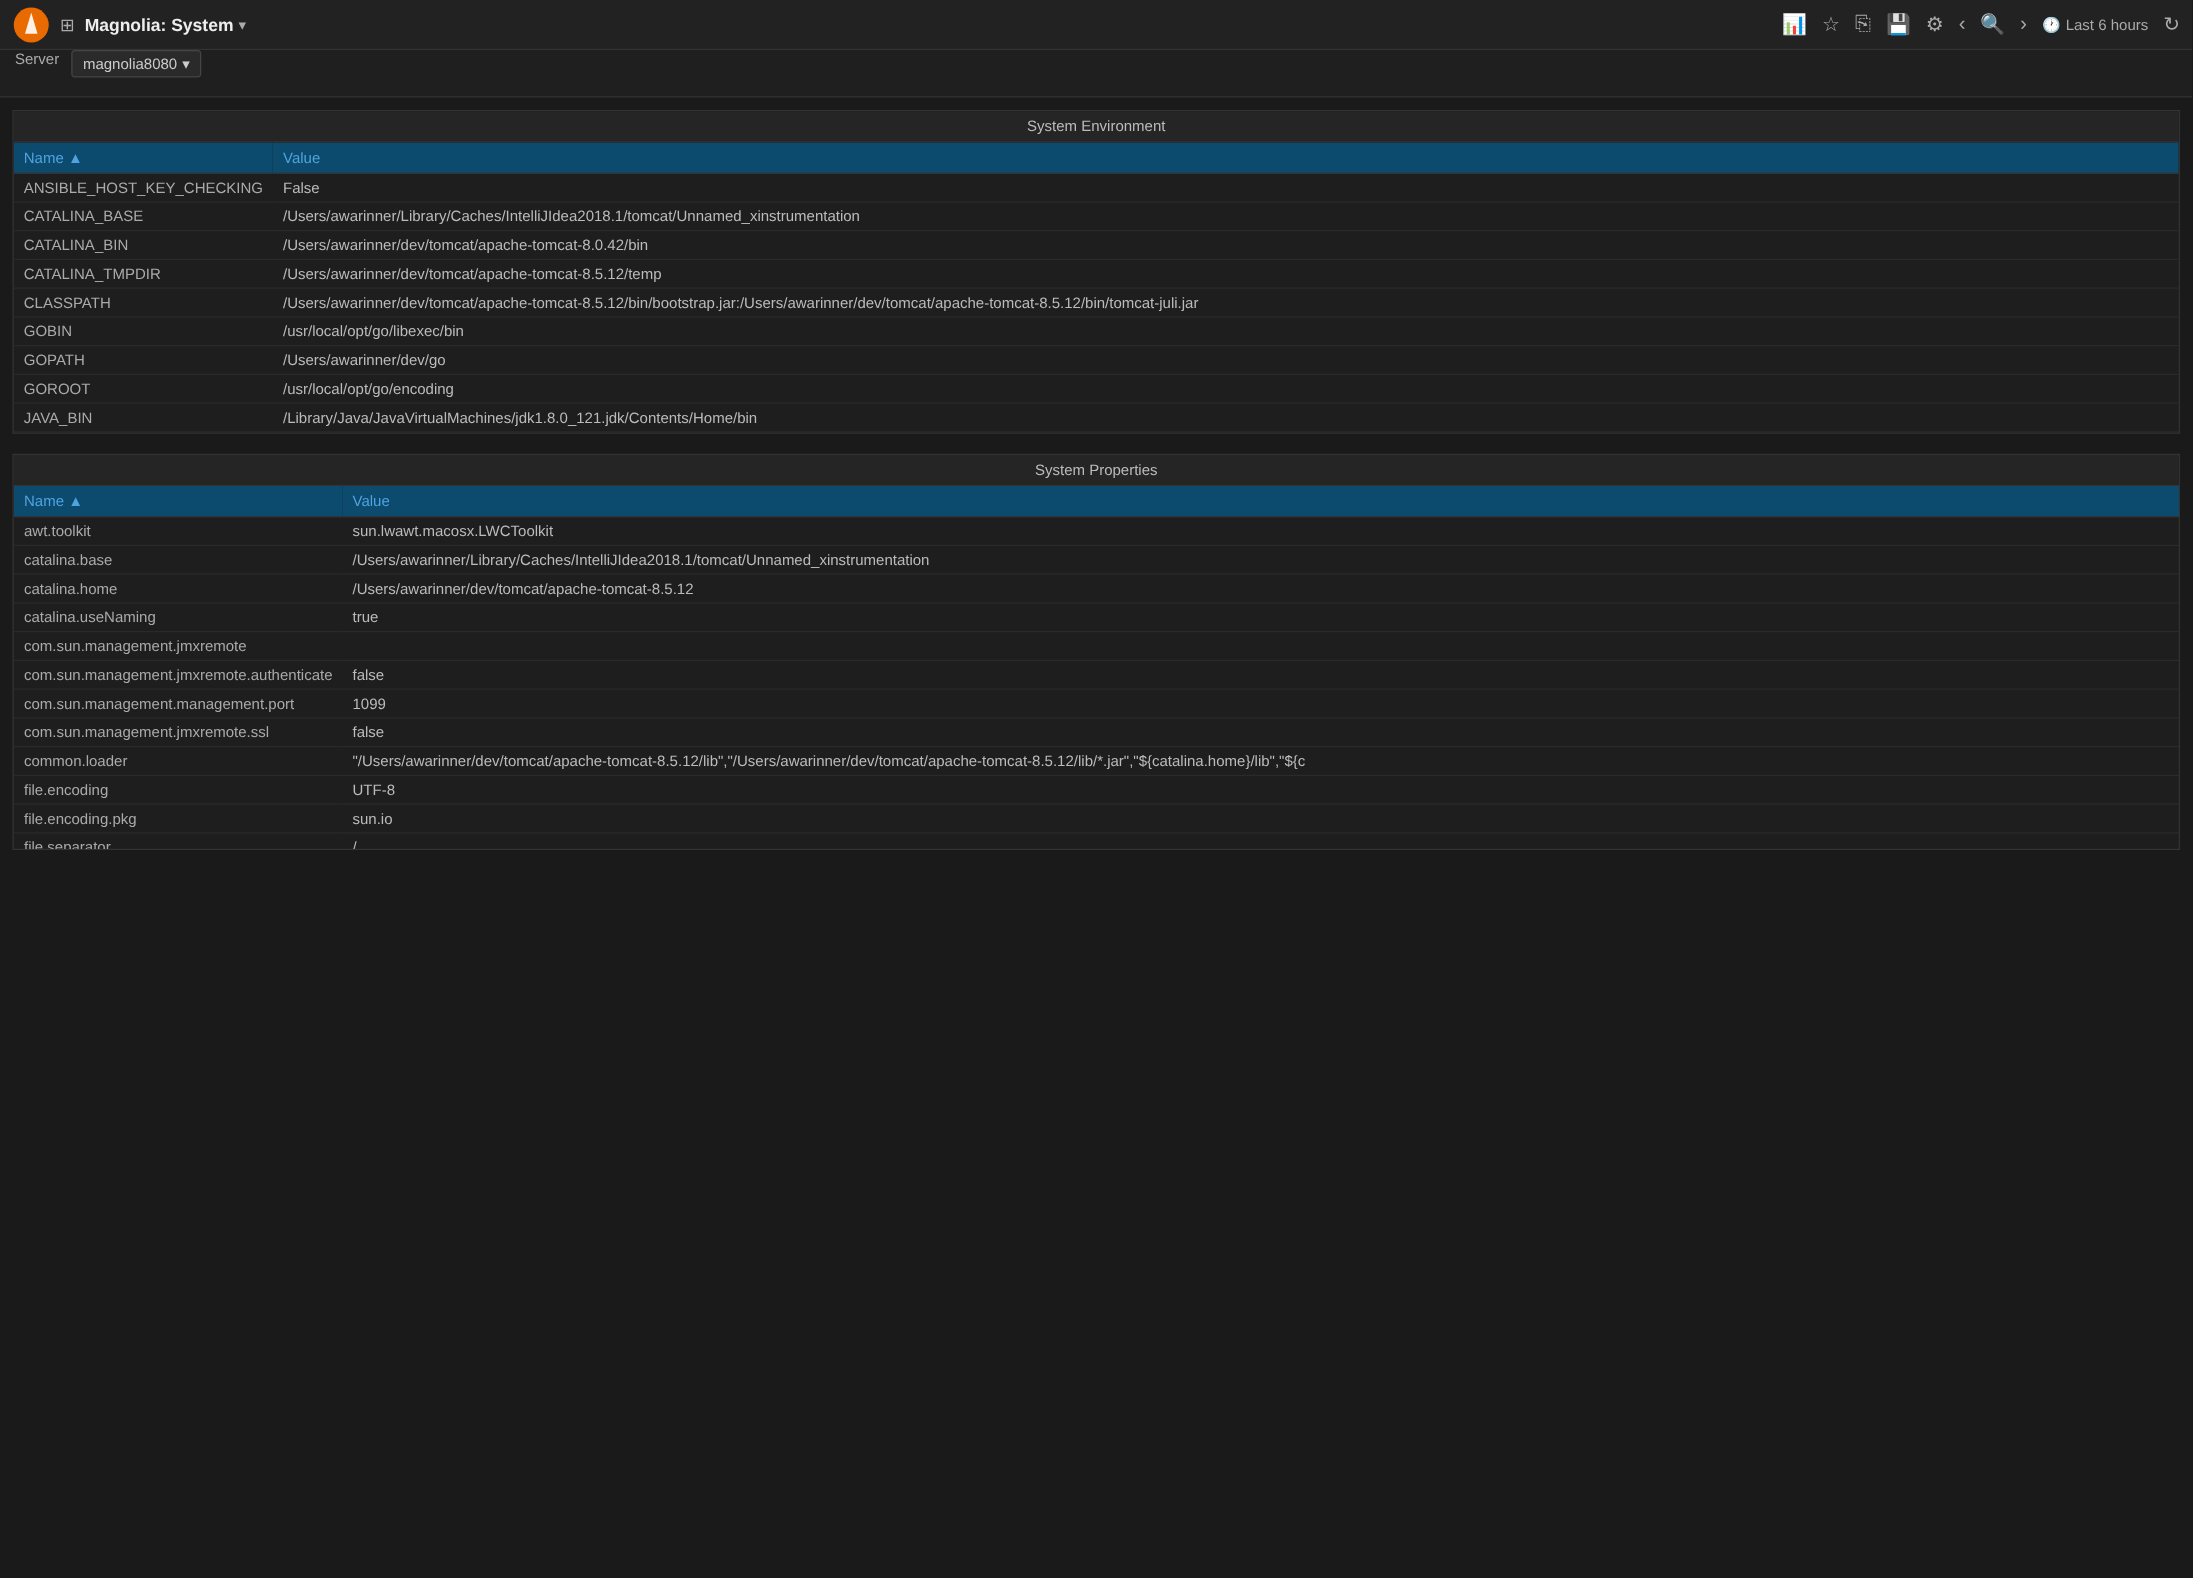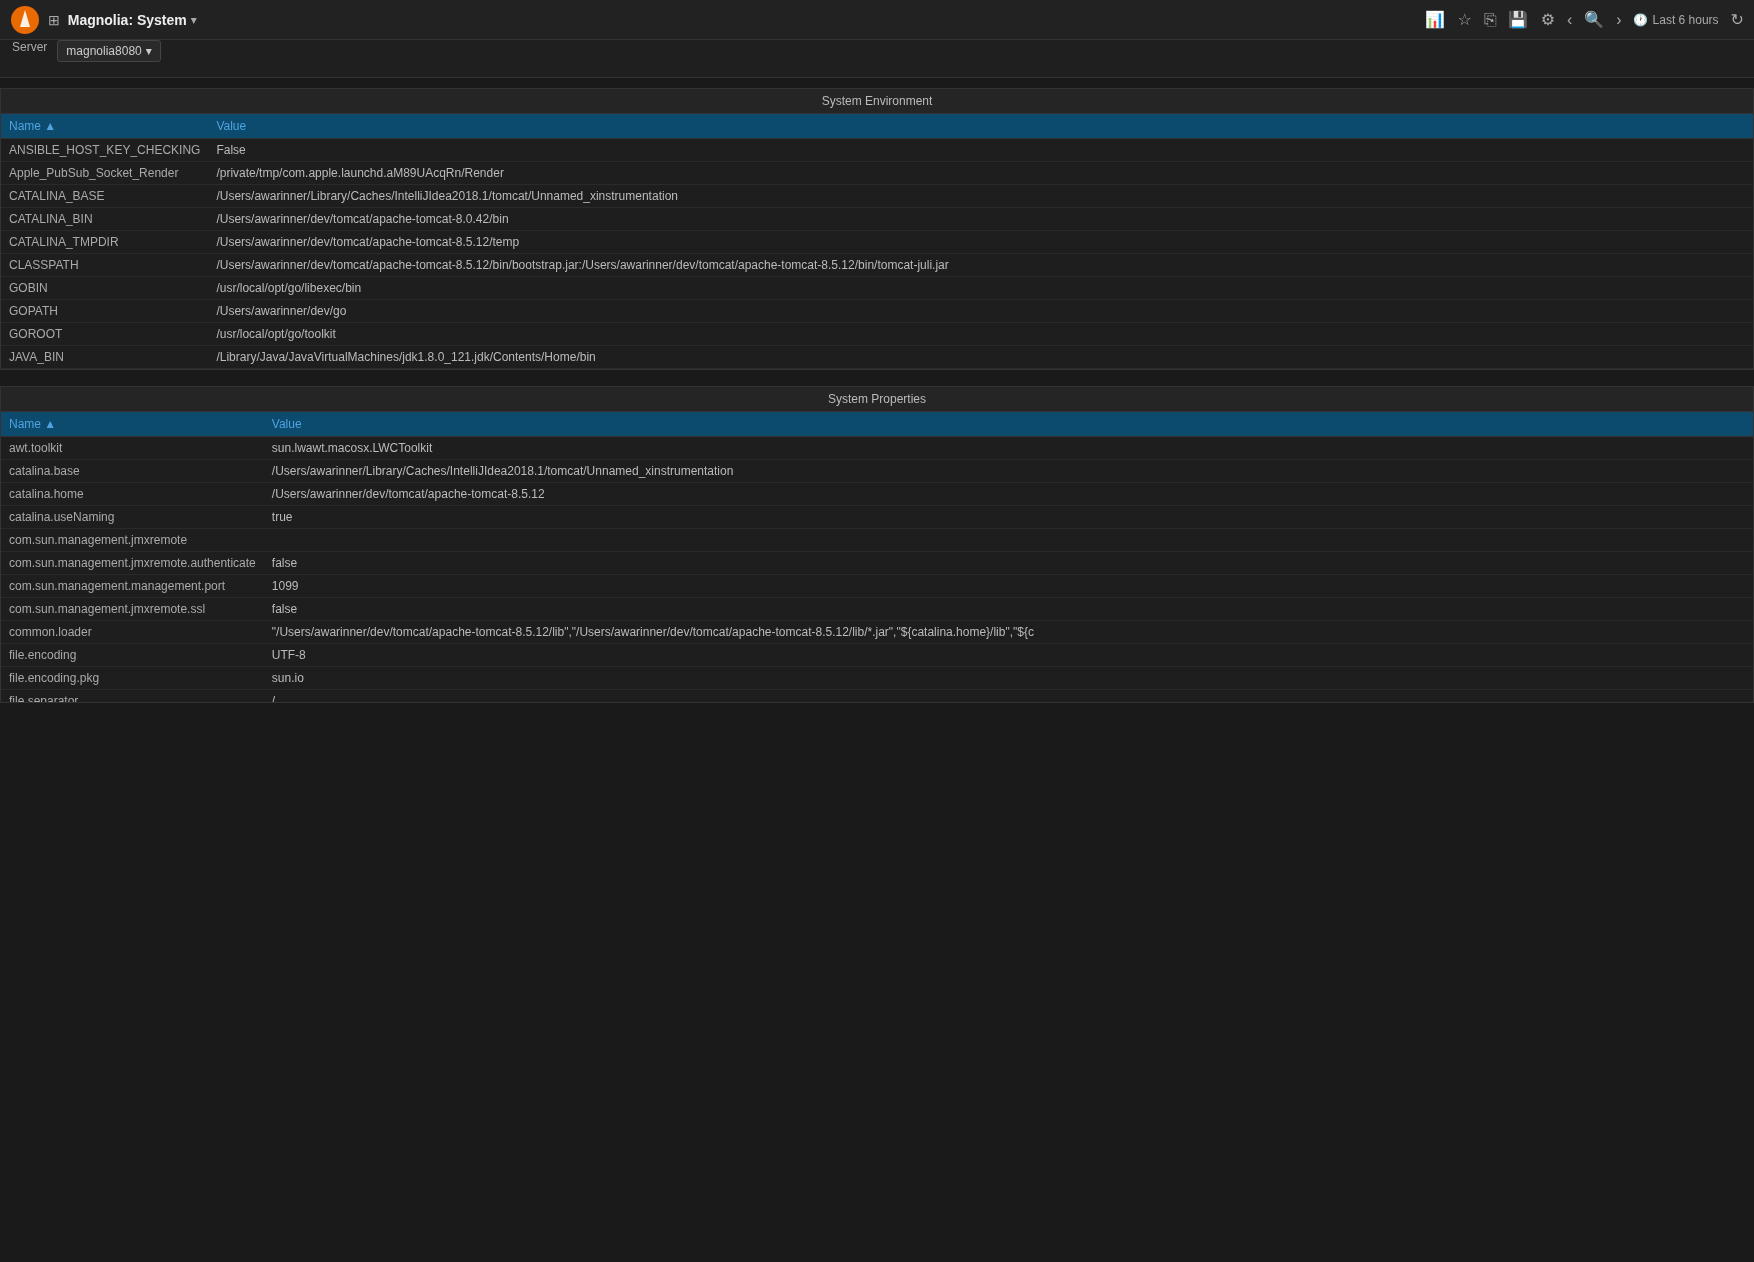--- a/index.html
+++ b/index.html
@@ -79,21 +79,21 @@
       padding: 3px 8px;
       font-size: 12px;
       display: flex;
       align-items: center;
       gap: 4px;
       cursor: pointer;
     }
 
     
     .main-content {
-      padding: 10px 0;
+      padding: 10px 10px;
     }
 
     
     .section {
       margin-bottom: 16px;
       border: 1px solid #333;
       background: #1e1e1e;
     }
     .section-title {
       text-align: center;
@@ -205,24 +205,20 @@
             <th>Name ▲</th>
             <th>Value</th>
           </tr>
         </thead>
         <tbody id="env-tbody">
         <tr>
               <td>ANSIBLE_HOST_KEY_CHECKING</td>
               <td>False</td>
             </tr>
             <tr>
-              <td>Apple_PubSub_Socket_Render</td>
-              <td>/private/tmp/com.apple.launchd.aM89UAcqRn/Render</td>
-            </tr>
-            <tr>
               <td>CATALINA_BASE</td>
               <td>/Users/awarinner/Library/Caches/IntelliJIdea2018.1/tomcat/Unnamed_xinstrumentation</td>
             </tr>
             <tr>
               <td>CATALINA_BIN</td>
               <td>/Users/awarinner/dev/tomcat/apache-tomcat-8.0.42/bin</td>
             </tr>
             <tr>
               <td>CATALINA_TMPDIR</td>
               <td>/Users/awarinner/dev/tomcat/apache-tomcat-8.5.12/temp</td>
@@ -234,21 +230,21 @@
             <tr>
               <td>GOBIN</td>
               <td>/usr/local/opt/go/libexec/bin</td>
             </tr>
             <tr>
               <td>GOPATH</td>
               <td>/Users/awarinner/dev/go</td>
             </tr>
             <tr>
               <td>GOROOT</td>
-              <td>/usr/local/opt/go/toolkit</td>
+              <td>/usr/local/opt/go/encoding</td>
             </tr>
             <tr>
               <td>JAVA_BIN</td>
               <td>/Library/Java/JavaVirtualMachines/jdk1.8.0_121.jdk/Contents/Home/bin</td>
             </tr>
           </tbody>
       </table>
     </div>
   </div>
 

